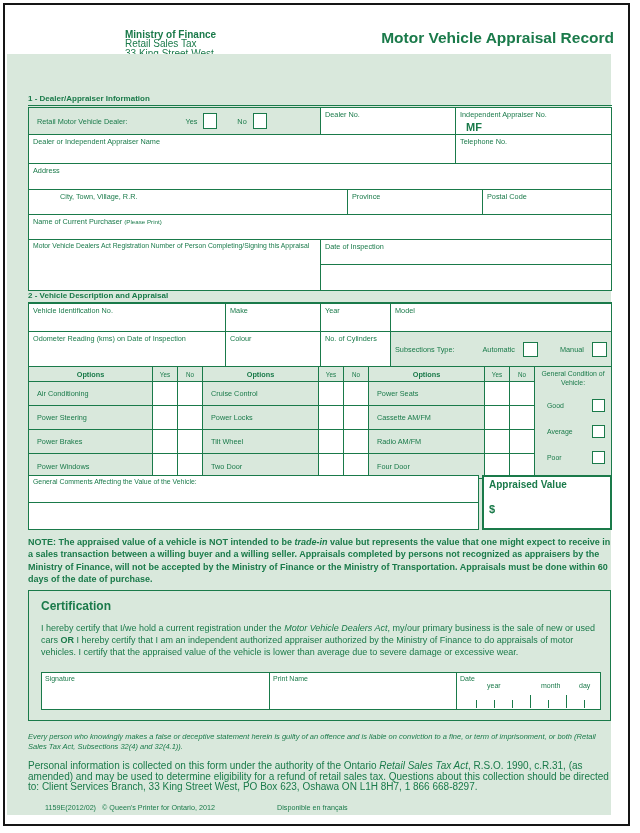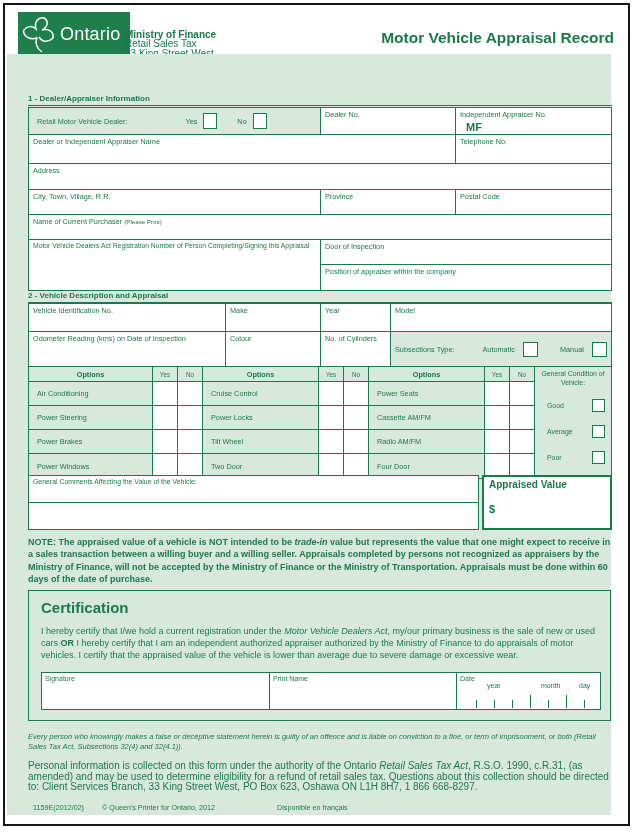--- a/index.html
+++ b/index.html
@@ -49,21 +49,21 @@
   .comments-wrap { position:absolute; left:21px; display:flex; width:584px; height:55px; }
   .comments-box { flex:1; background:#fff; border:1px solid #1a7a4a; position:relative; padding:2px 4px; font-size:6.9px; color:#1a7a4a; }
   .comment-line { position:absolute; left:0; right:0; top:26px; border-top:1px solid #1a7a4a; }
   .appraised-box { width:130px; margin-left:3px; background:#fff; border:2px solid #1a7a4a; padding:2px 5px; color:#1a7a4a; }
   .appraised-box .t { font-size:10px; font-weight:bold; }
   .appraised-box .d { font-size:11px; font-weight:bold; margin-top:13px; }
 
   .note { position:absolute; left:21px; width:585px; font-size:9px; line-height:12.4px; font-weight:bold; color:#1a7a4a; }
 
   .cert-box { position:absolute; left:21px; width:583px; height:131px; border:1px solid #1a7a4a; background:#d9e8dc; color:#1a7a4a; }
-  .cert-box h3 { font-size:15px; margin:8px 0 0 12px; }
+  .cert-box h3 { font-size:12px; margin:8px 0 0 12px; }
   .cert-body { font-size:9px; line-height:12.2px; margin:9px 12px 0 12px; }
   .sig-row { position:absolute; left:12px; top:81px; display:flex; }
   .sig-cell { background:#fff; border:1px solid #1a7a4a; border-right:none; height:38px; font-size:7px; padding:2px 3px; position:relative; color:#1a7a4a; }
   .sig-cell:last-child { border-right:1px solid #1a7a4a; }
   .ymd { position:absolute; top:9px; font-size:7px; }
   .tick { position:absolute; bottom:1px; width:1px; height:8px; background:#1a7a4a; }
   .tick.tall { height:13px; }
 
   .warning { position:absolute; left:21px; width:585px; font-size:7.5px; line-height:10.4px; font-style:italic; color:#1a7a4a; }
   .privacy { position:absolute; left:21px; width:585px; font-size:10px; line-height:10.6px; color:#1a7a4a; }
@@ -71,27 +71,20 @@
   .footer span { position:absolute; white-space:nowrap; }
   .i { font-style:italic; }
   .bb { font-weight:bold; }
 </style>
 </head>
 <body>
 
 <div class="page">
   <div class="frame">
 
-    <div class="logo">
-      <svg width="40" height="42" viewBox="0 0 40 42">
-        <path d="M19 24 C12 26 6 23 5.5 17 C9 11 15 12 18 15 C16 8 20 3 26 4 C31 7 30 13 24 16 C31 14 36 18 35 24 C30 29 24 28 21 23" fill="none" stroke="#ffffff" stroke-width="1.5"></path>
-        <path d="M19 23 C17 29 18 34 24 38" fill="none" stroke="#ffffff" stroke-width="1.5"></path>
-      </svg>
-      <span class="logo-word">Ontario</span>
-    </div>
     <div class="addr">
       <div class="b">Ministry of Finance</div>
       <div>Retail Sales Tax</div>
       <div>33 King Street West</div>
       <div>PO Box 623</div>
       <div>Oshawa ON  L1H 8H7</div>
     </div>
     <div class="doc-title">Motor Vehicle Appraisal Record</div>
 
     <div class="green-area" style="position:absolute;">
@@ -123,21 +116,21 @@
           </div>
           <div class="td" style="flex:1;">
             <span class="lbl">Telephone No.</span>
           </div>
         </div>
         <div class="tr" style="height:26px;">
           <div class="td" style="flex:1;">
             <span class="lbl">Address</span>
           </div>
         </div>
-        <div class="tr" style="height:25px;">
+        <div class="tr" style="height:25px;padding-left:27px;">
           <div class="td" style="width:292px;">
             <span class="lbl">City, Town, Village, R.R.</span>
           </div>
           <div class="td" style="width:135px;">
             <span class="lbl">Province</span>
           </div>
           <div class="td" style="flex:1;">
             <span class="lbl">Postal Code</span>
           </div>
         </div>
@@ -146,24 +139,21 @@
             <span class="lbl">Name of Current Purchaser</span>
             <span class="lbl small-note">(Please Print)</span>
           </div>
         </div>
         <div class="tr" style="height:50px;">
           <div class="td" style="width:292px;font-size:6.8px;">
             <span>Motor Vehicle Dealers Act Registration Number of Person Completing/Signing this Appraisal</span>
           </div>
           <div style="flex:1;display:flex;flex-direction:column;">
             <div class="td" style="height:25px;border-right:none;border-bottom:1px solid #1a7a4a;">
-              <span class="lbl">Door of Inspection</span>
-            </div>
-            <div class="td" style="flex:1;border-right:none;">
-              <span class="lbl">Position of appraiser within the company</span>
+              <span class="lbl">Date of Inspection</span>
             </div>
           </div>
         </div>
       </div>
 
       <div class="sec-title" style="top:237px;">2 - Vehicle Description and Appraisal</div>
 
       <div class="tbl" style="top:249px;">
         <div class="tr" style="height:28px;">
           <div class="td" style="width:197px;">
@@ -306,20 +296,20 @@
             <span class="tick" style="left:127px;"></span>
           </div>
         </div>
       </div>
 
       <div class="warning" style="top:678px;font-style:italic;">Every person who knowingly makes a false or deceptive statement herein is guilty of an offence and is liable on conviction to a fine, or term of imprisonment, or both (Retail Sales Tax Act, Subsections 32(4) and 32(4.1)).</div>
 
       <div class="privacy" style="top:707px;"><span>Personal information is collected on this form under the authority of the Ontario </span><span class="i">Retail Sales Tax Act</span><span>, R.S.O. 1990, c.R.31, (as amended) and may be used to determine eligibility for a refund of retail sales tax.  Questions about this collection should be directed to: Client Services Branch, 33 King Street West, PO Box 623, Oshawa ON  L1H 8H7, 1 866 668-8297.</span></div>
 
       <div class="footer" style="top:749px;">
-        <span style="left:5px;">1159E(2012/02)</span>
+        <span style="left:17px;">1159E(2012/02)</span>
         <span style="left:74px;">© Queen's Printer for Ontario, 2012</span>
         <span style="left:249px;">Disponible en français</span>
       </div>
 
     </div>
   </div>
 </div>
 
 </body></html>

